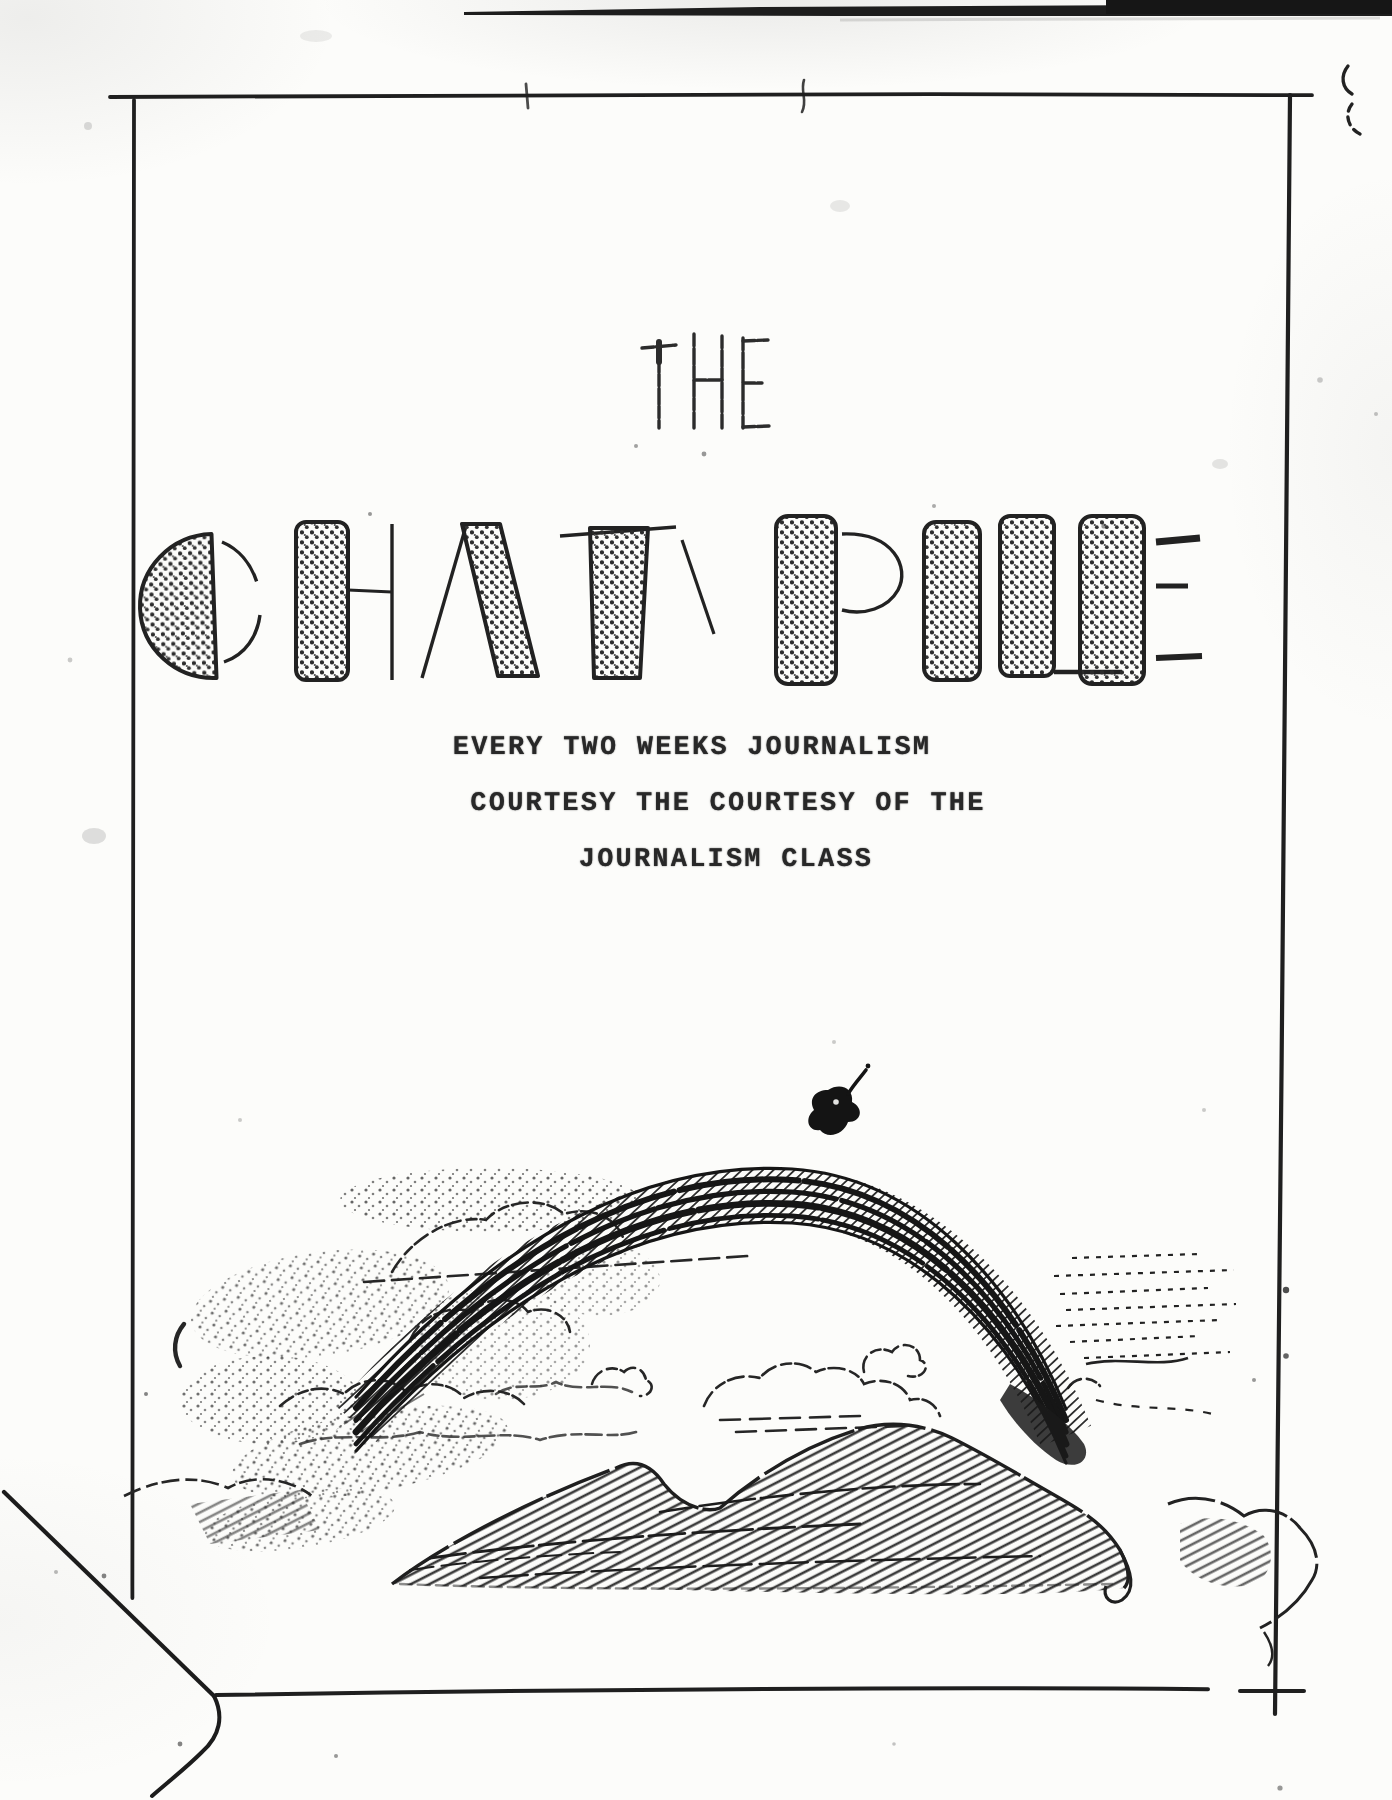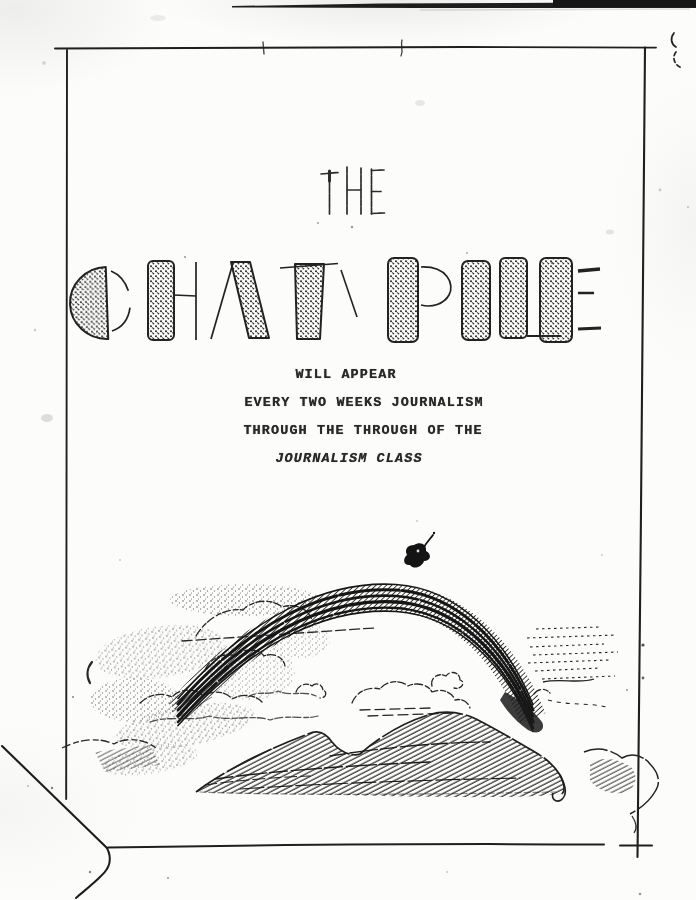--- a/index.html
+++ b/index.html
@@ -27,23 +27,22 @@
 </head>
 <body>
 
 <div class="page">
   <div class="wash"></div>
 
   <span class="ghost ghost-the">THE</span>
   <span class="ghost ghost-title">CHAT PILE</span>
 
   <div class="tagline">
-    <span class="ln">WILL APPEAR</span>
     <span class="ln">EVERY TWO WEEKS JOURNALISM</span>
-    <span class="ln">THROUGH THE THROUGH OF THE</span>
+    <span class="ln">COURTESY THE COURTESY OF THE</span>
     <span class="ln">JOURNALISM CLASS</span>
   </div>
 
   <svg class="art" width="696" height="900" viewBox="0 0 696 900">
     <defs>
       <pattern id="dots" width="5" height="5" patternUnits="userSpaceOnUse">
         <circle cx="1" cy="1.2" r="1.05" fill="#2c2c2c"></circle>
         <circle cx="3.4" cy="3.6" r="0.95" fill="#343434"></circle>
         <circle cx="2.4" cy="2.5" r="0.55" fill="#4a4a4a"></circle>
       </pattern>

